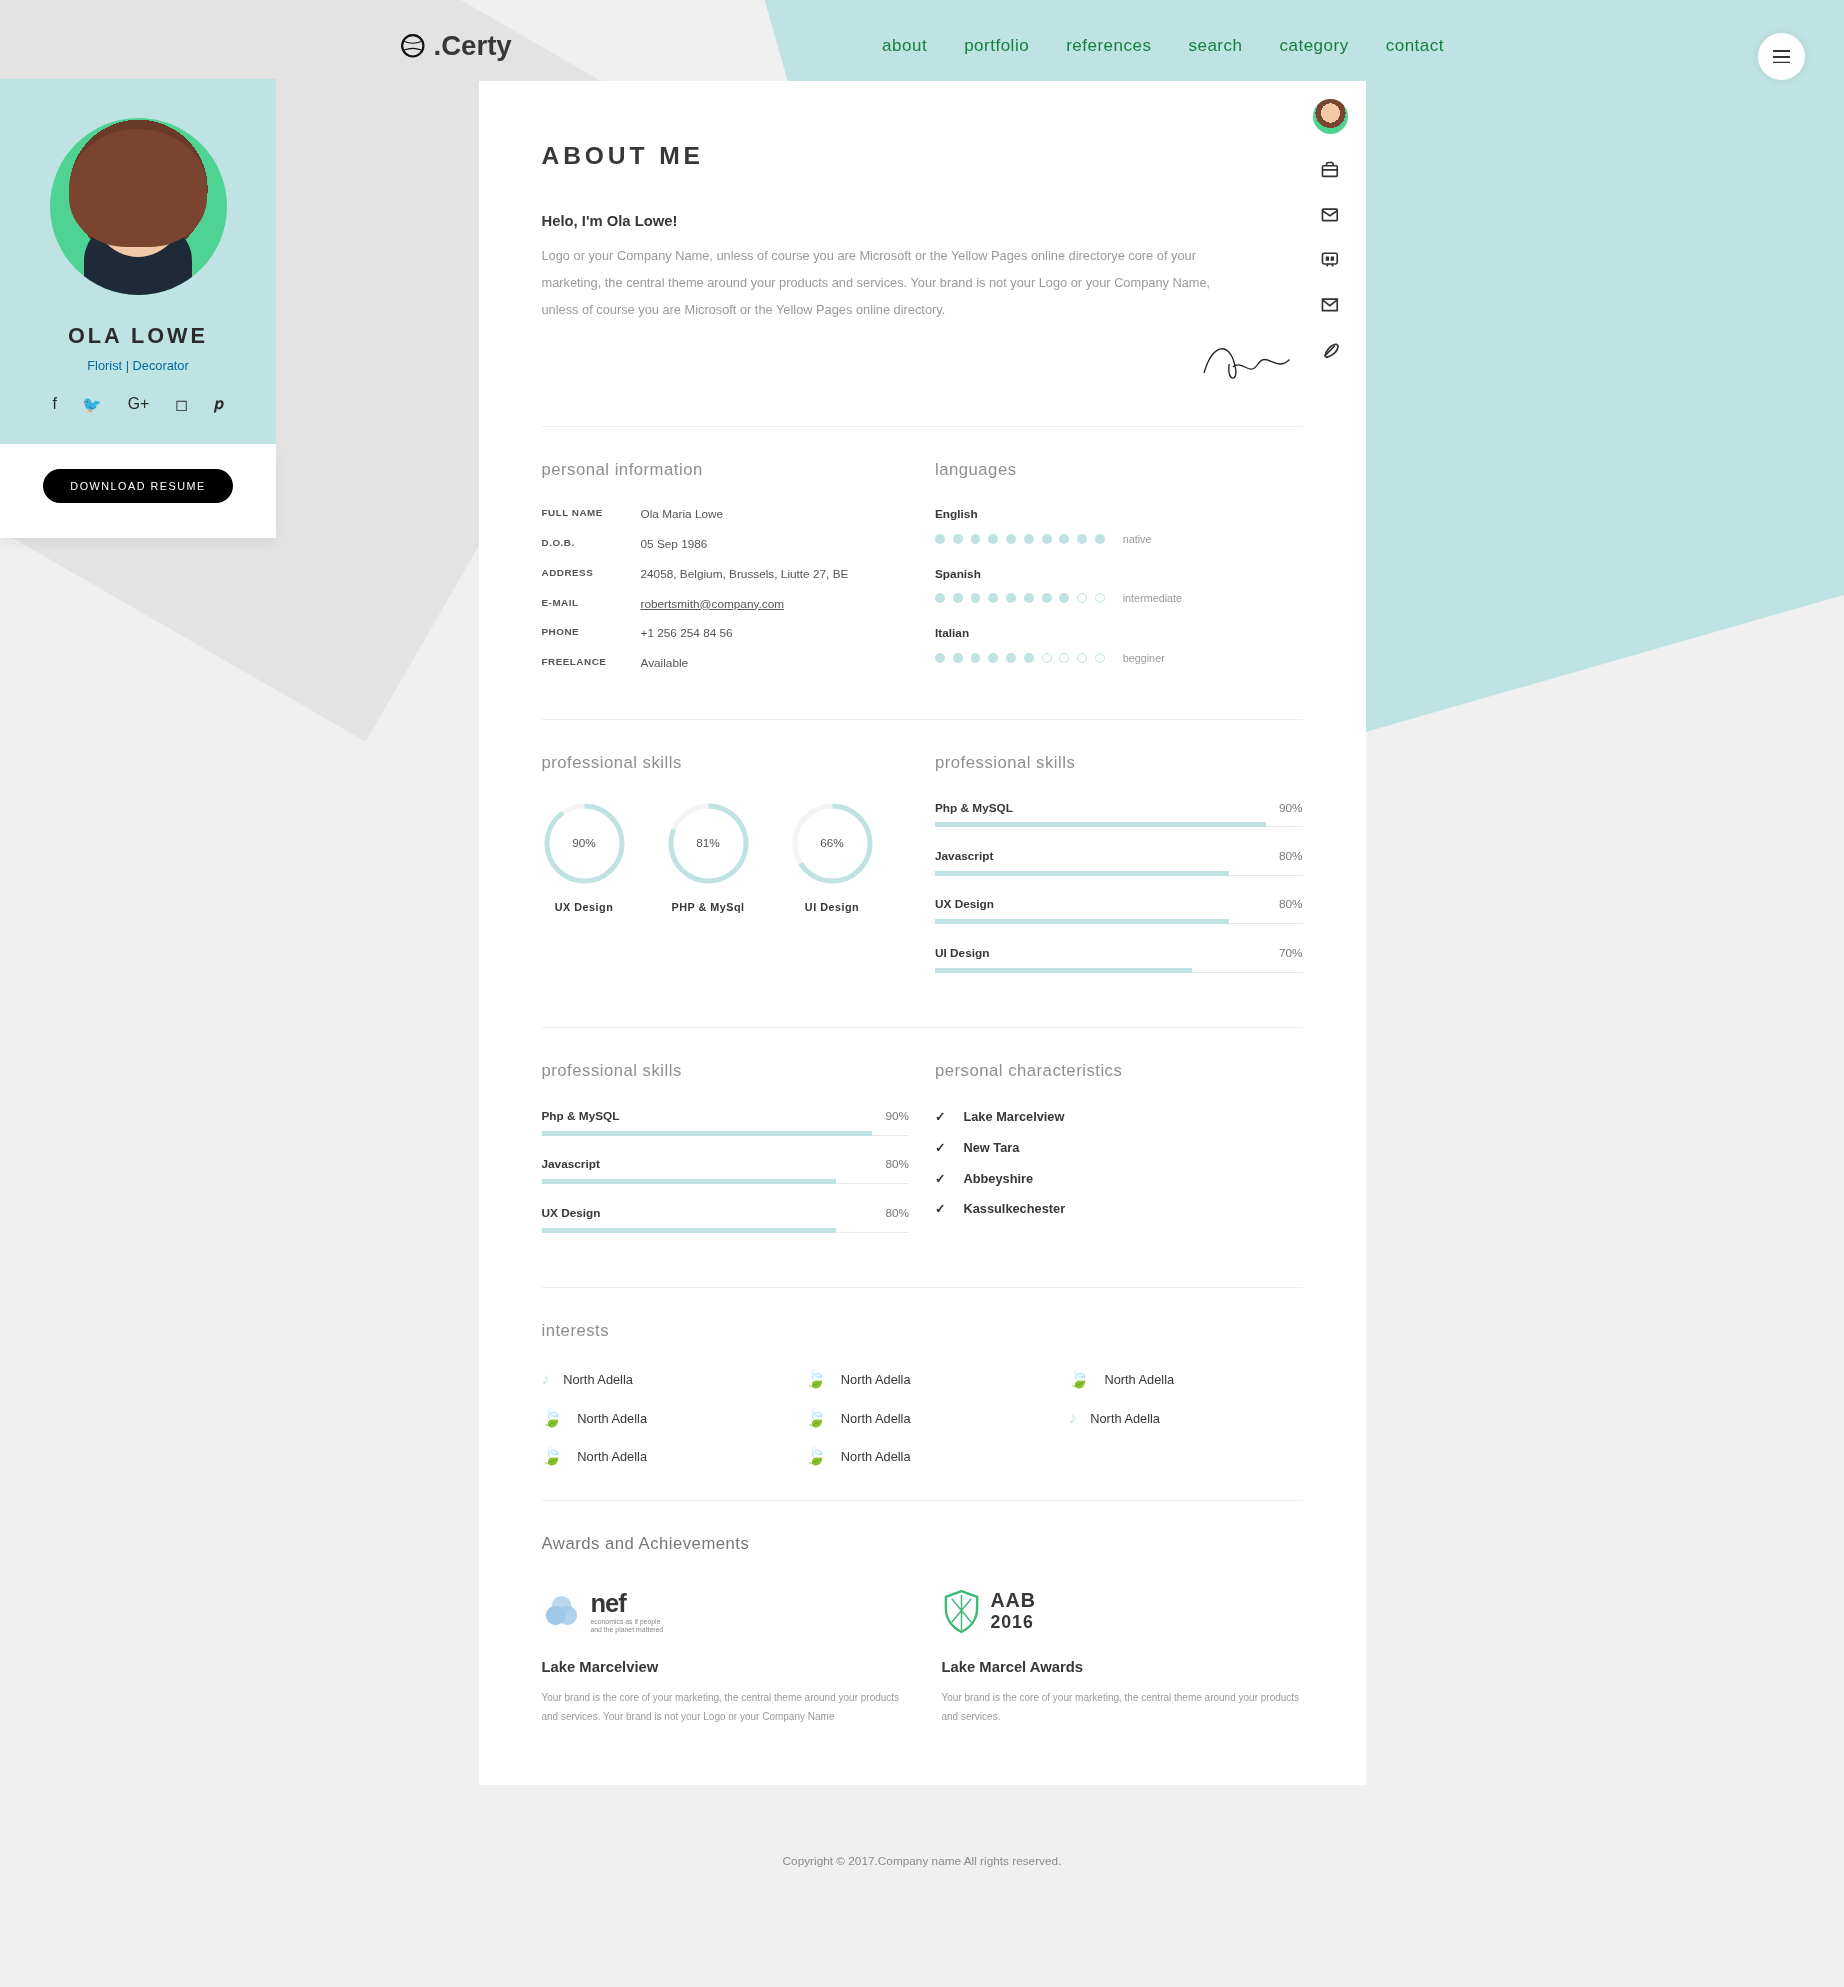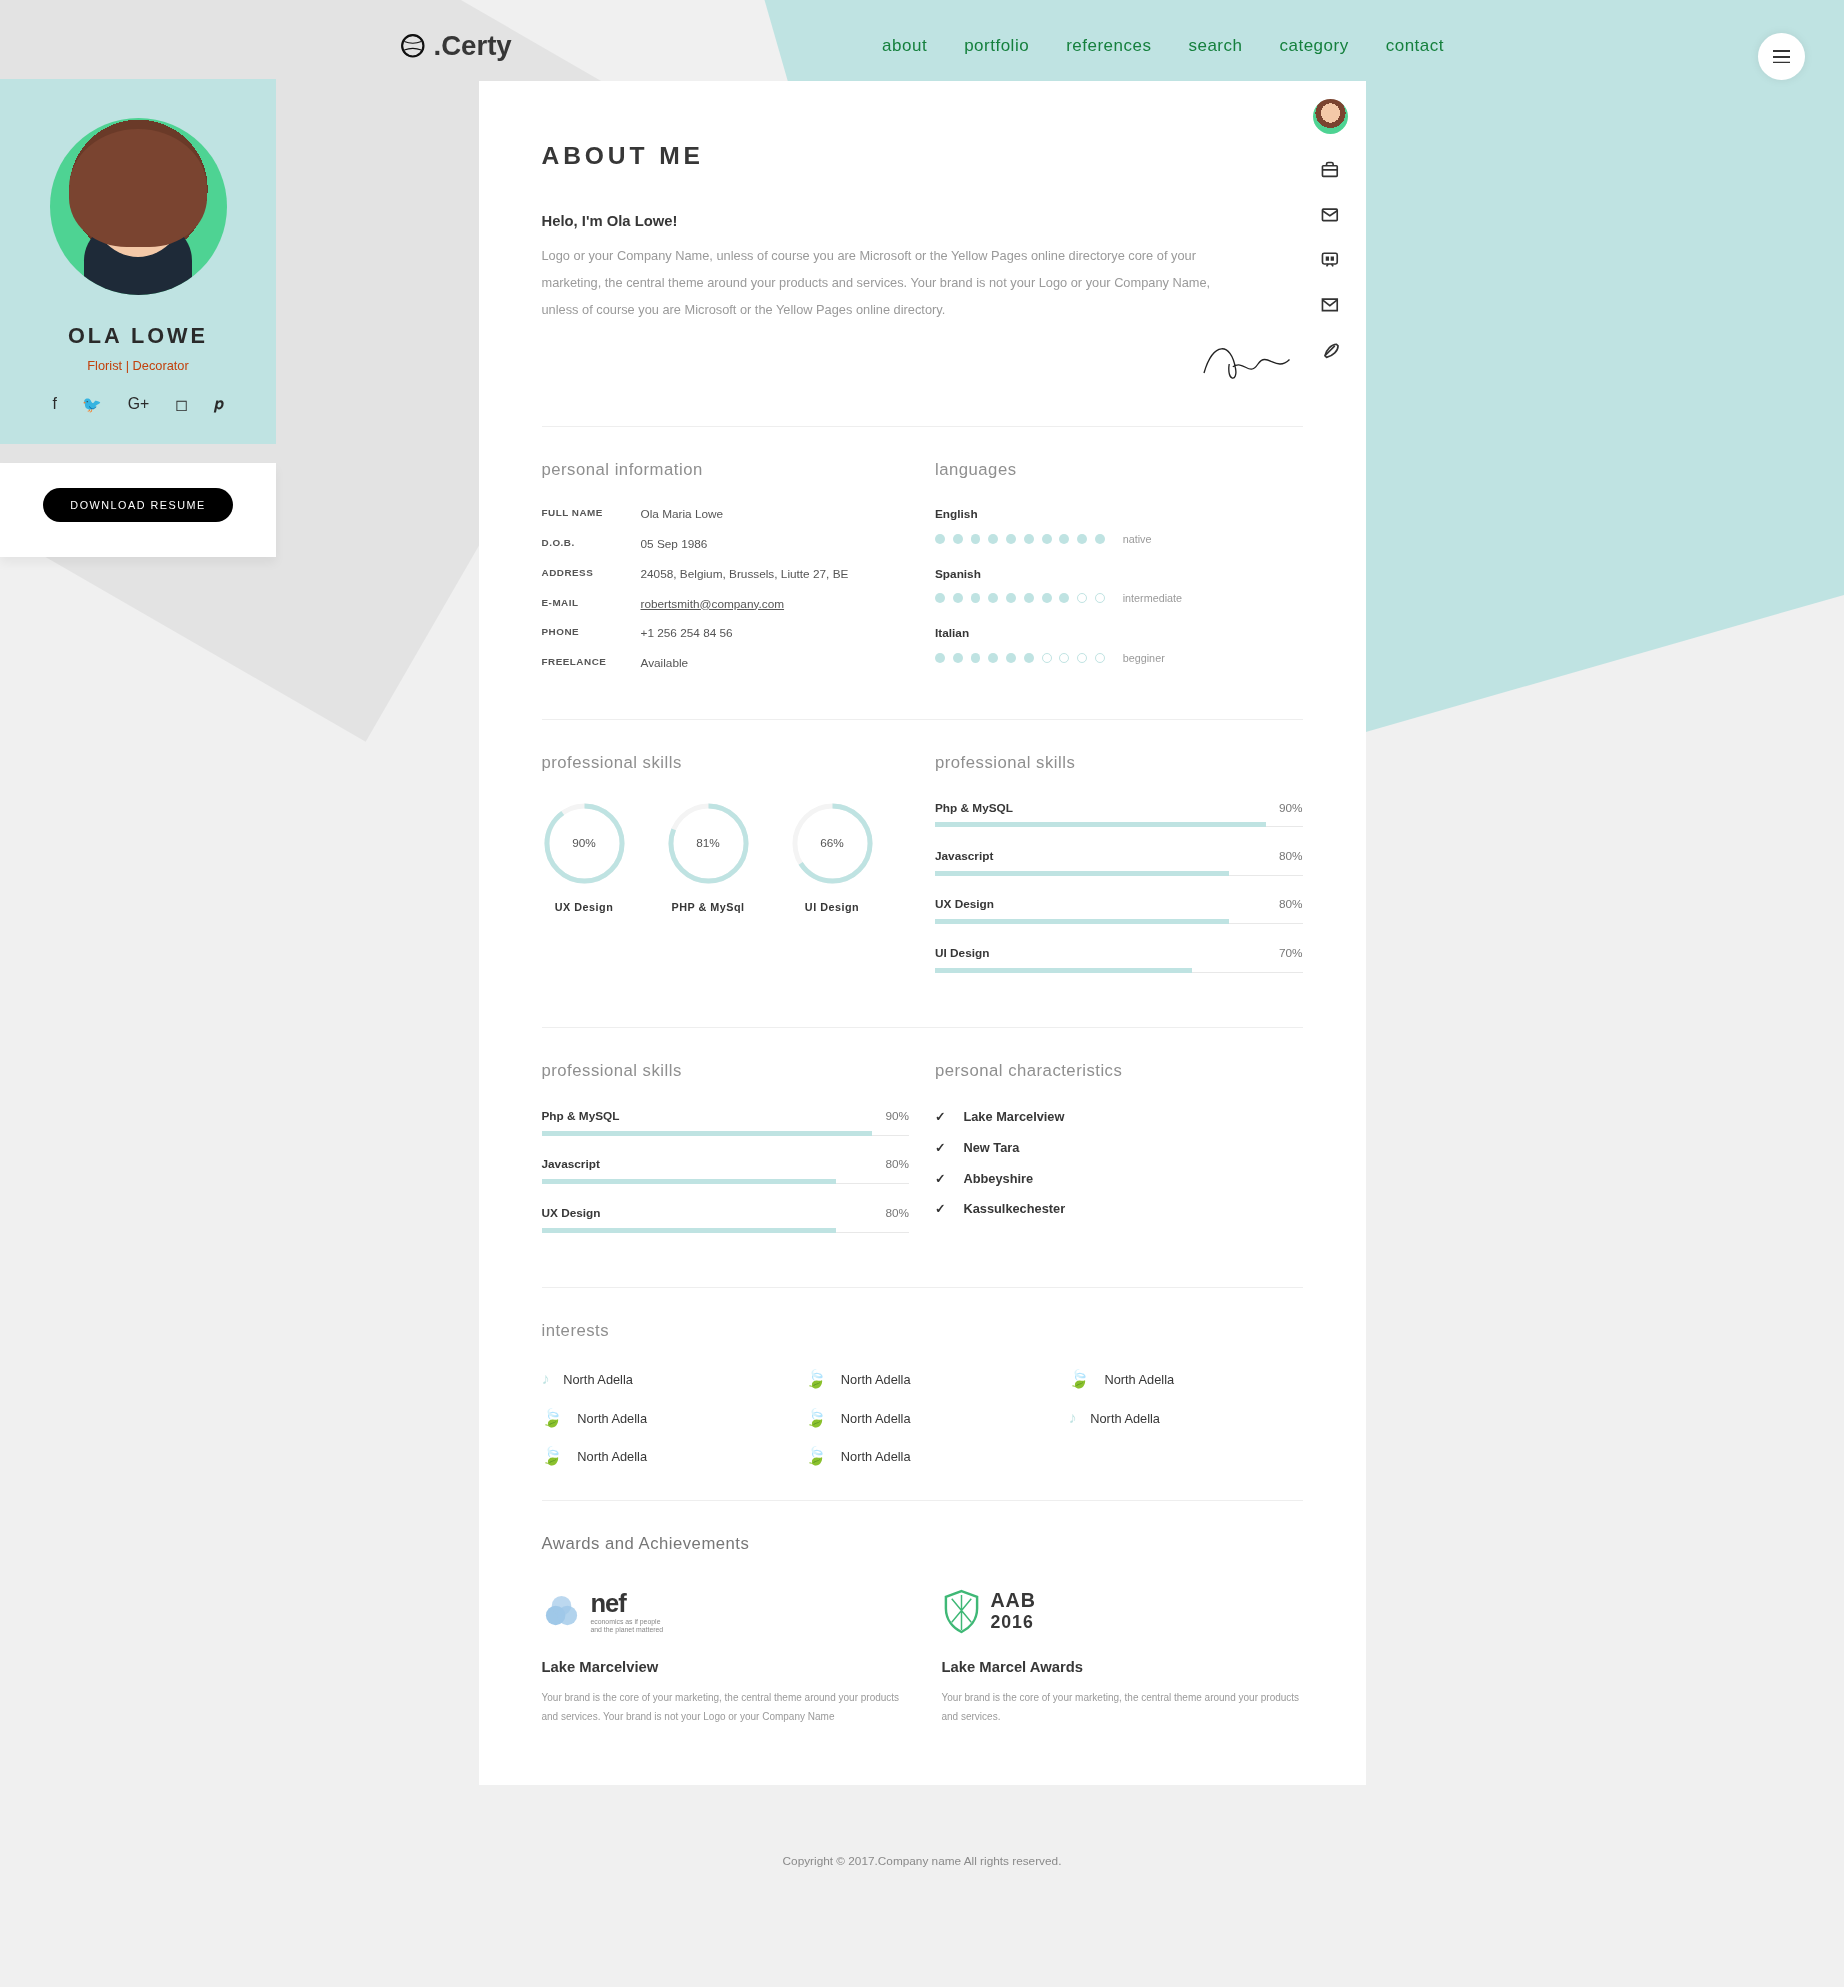--- a/index.html
+++ b/index.html
@@ -27,24 +27,24 @@
   .menu-btn{position:fixed;right:39px;top:33px;width:47px;height:47px;border-radius:50%;background:#fff;display:flex;align-items:center;justify-content:center;box-shadow:0 0 9.9px rgba(0,0,0,.08);z-index:10;cursor:pointer;}
 
   
   aside.profile{position:fixed;left:0;top:79px;width:276px;z-index:8;}
   .profile-top{background:var(--teal);text-align:center;padding:39px 19.7px 29.6px;}
   .avatar-big{width:177px;height:177px;border-radius:50%;margin:0 auto 27.6px;background:radial-gradient(circle at 50% 40%,#f4c9a8 0 30%,#6a3a28 30% 50%,var(--teal-dark) 50% 100%);background-color:var(--teal-dark);position:relative;overflow:hidden;}
   .avatar-big::before{content:"";position:absolute;left:50%;bottom:-9.9px;transform:translateX(-50%);width:108px;height:89px;background:#1e2a38;border-radius:50% 50% 0 0;}
   .avatar-big::after{content:"";position:absolute;left:50%;top:12%;transform:translateX(-50%);width:99px;height:118px;background:#f4c9a8;border-radius:50%;}
   .avatar-hair{position:absolute;left:50%;top:6%;transform:translateX(-50%);width:138px;height:118px;background:#7a4430;border-radius:60% 60% 50% 50%;z-index:1;}
   .profile-name{font-size:21.7px;letter-spacing:3px;font-weight:600;color:#2a2a2a;margin-bottom:9.9px;}
-  .profile-role{font-size:12.8px;color:#c2410c;margin-bottom:21.7px;}
+  .profile-role{font-size:12.8px;color:#0369a1;margin-bottom:21.7px;}
   .social{display:flex;justify-content:center;gap:25.6px;}
   .social span{font-size:15.8px;color:#2a2a2a;}
-  .profile-bottom{background:#fff;padding:25.6px 19.7px 35px;text-align:center;box-shadow:0 5.9px 9.9px rgba(0,0,0,.05);margin-top:19px;}
+  .profile-bottom{background:#fff;padding:25.6px 19.7px 35px;text-align:center;box-shadow:0 5.9px 9.9px rgba(0,0,0,.05);}
   .dl-btn{display:inline-block;background:#000;color:#fff;border:none;border-radius:23.6px;padding:10.8px 27.6px;font-size:10.8px;letter-spacing:1.5px;cursor:pointer;}
 
   
   main.card{position:relative;z-index:4;max-width:887px;margin:0 auto 39px;background:#fff;padding:61px 63px 59px;}
   .section-title{font-size:24.6px;letter-spacing:3.9px;font-weight:700;margin-bottom:43px;}
   .intro-heading{font-size:14.8px;font-weight:600;margin-bottom:13.8px;}
   .intro-text{font-size:12.8px;line-height:2.1;color:var(--grey-text);max-width:709px;}
   .signature{text-align:right;margin:5.9px 0 9.9px;}
   .signature svg{width:108px;height:59px;}
 

